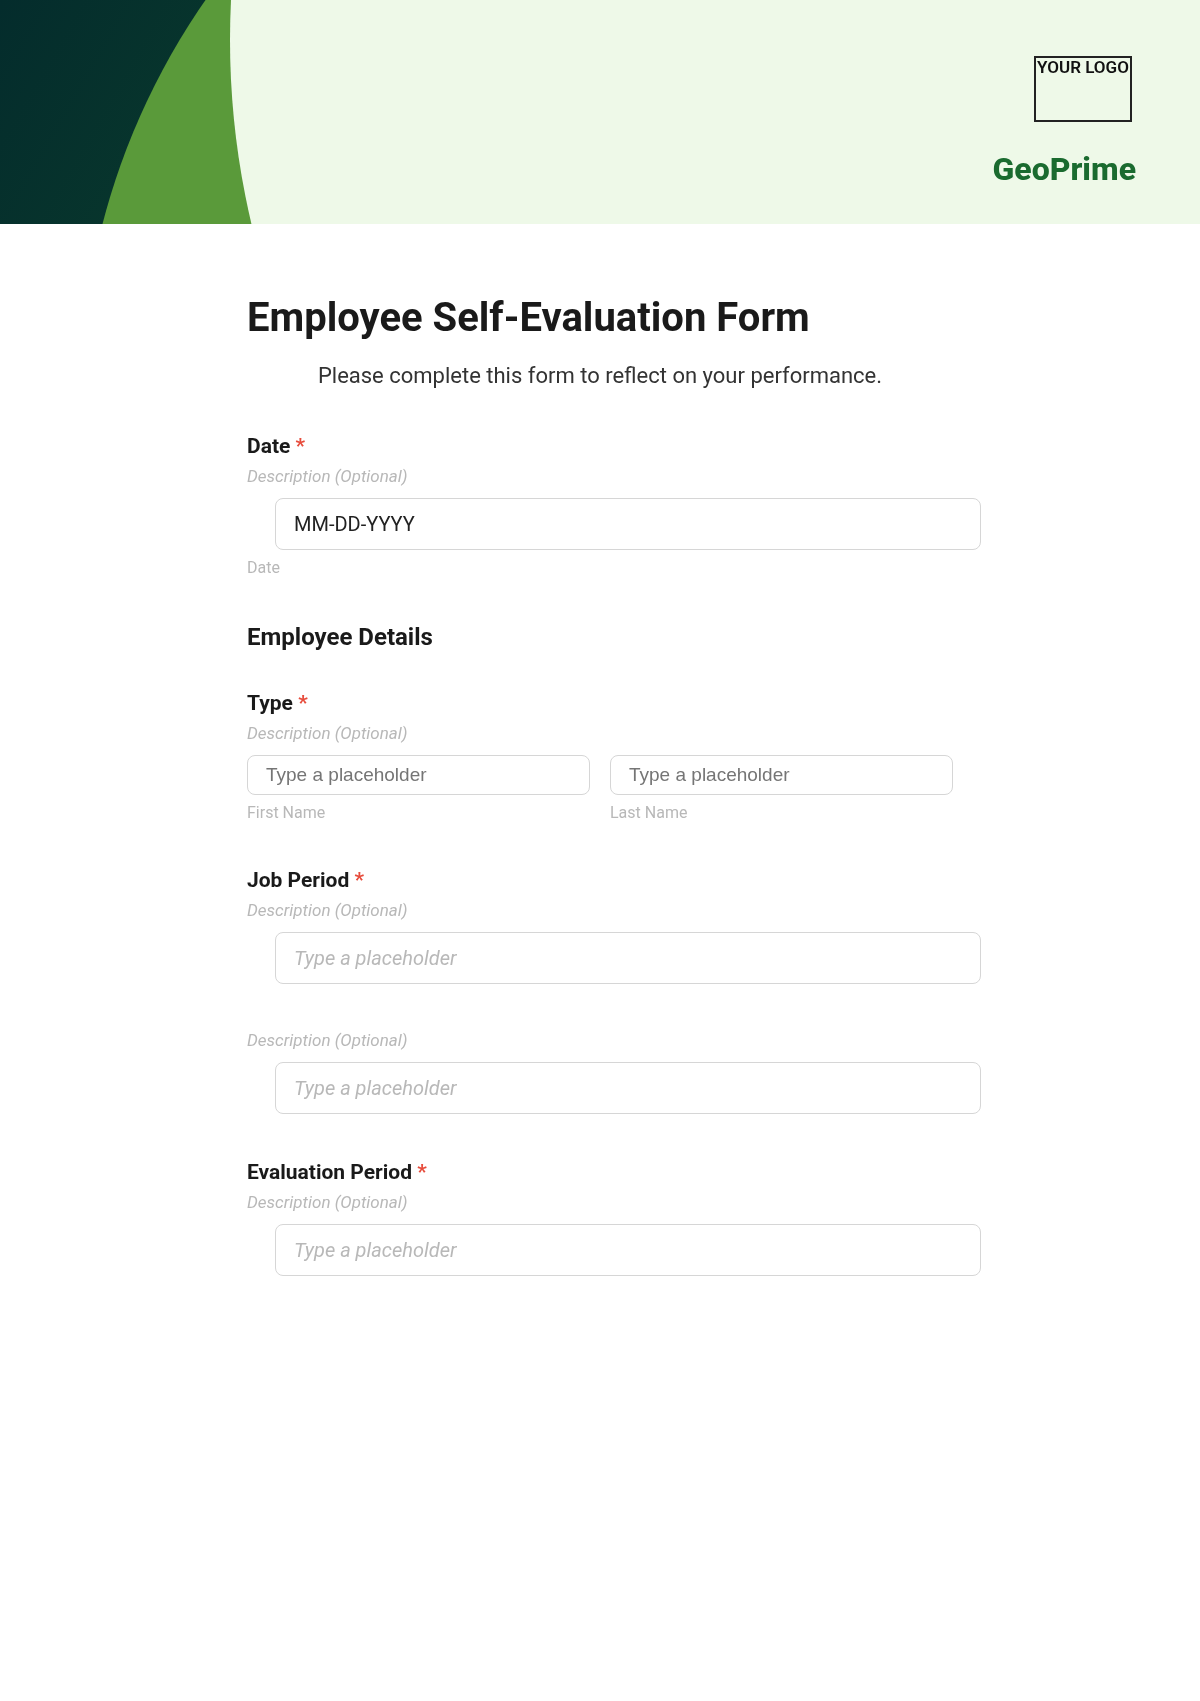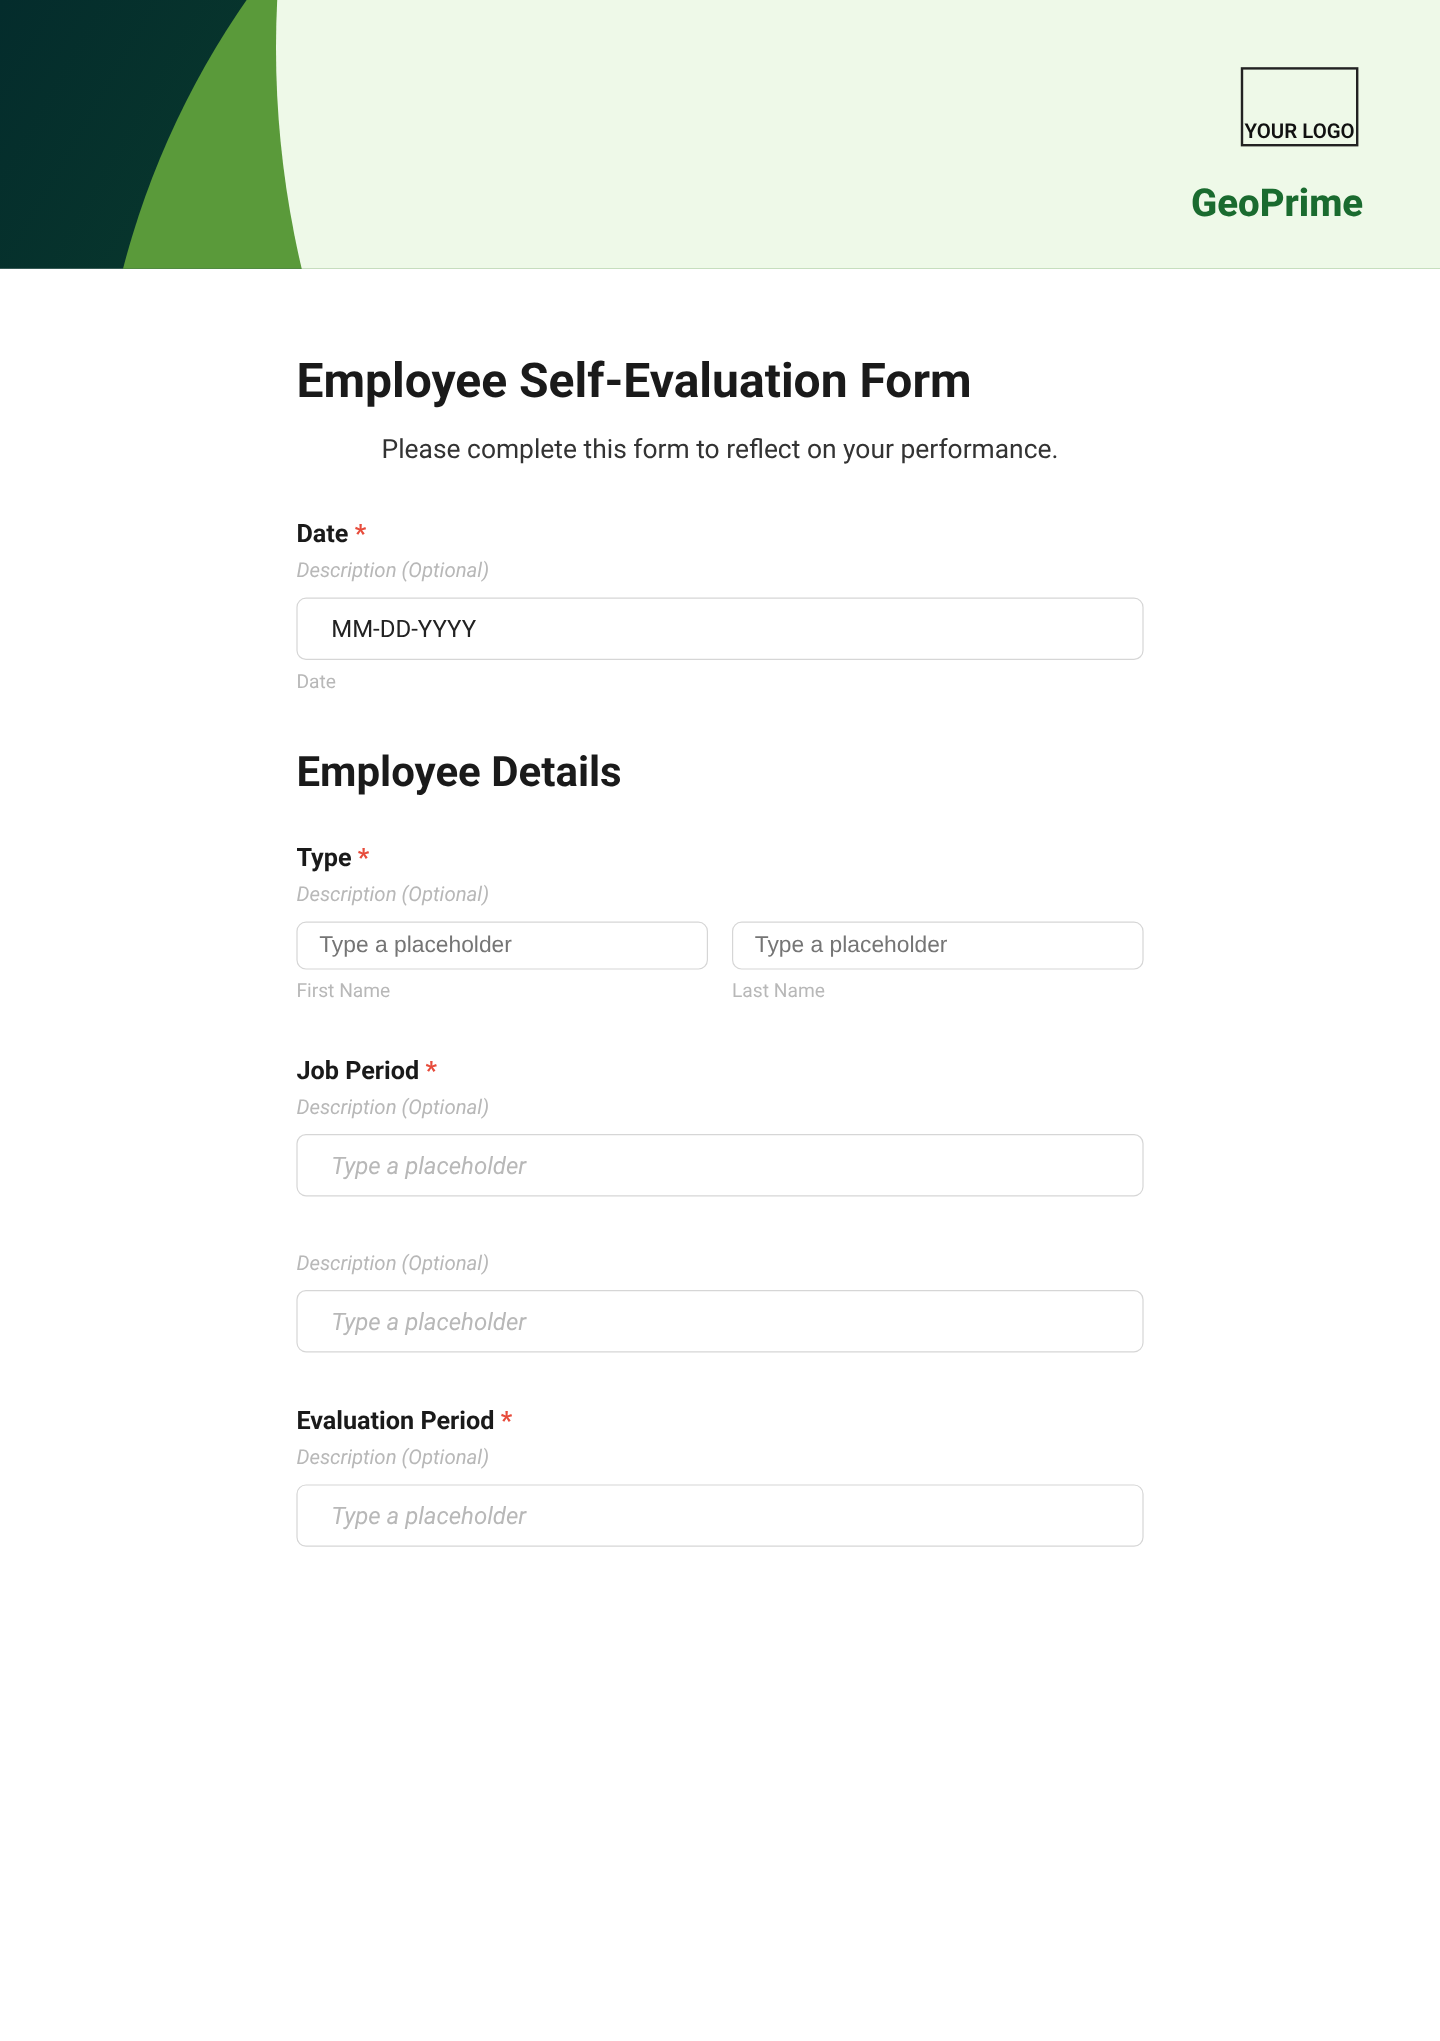--- a/index.html
+++ b/index.html
@@ -36,21 +36,21 @@
     color: #e6f0ea;
     font-size: 18px;
     line-height: 1.7;
   }
   .logo-box {
     position: absolute;
     top: 56px; right: 68px;
     width: 98px; height: 66px;
     border: 2px solid #222;
     display: flex;
-    align-items: flex-end;
+    align-items: flex-start;
     justify-content: center;
     font-weight: 600;
     font-size: 17px;
     text-align: center;
     line-height: 1.1;
     color: #111;
   }
   .brand {
     position: absolute;
     top: 150px; right: 64px;
@@ -88,37 +88,38 @@
     font-size: 17px;
     font-style: italic;
     color: #b8b8b8;
     margin-bottom: 12px;
   }
   .input {
     width: 100%;
     height: 52px;
     border: 1px solid #d6d6d6;
     border-radius: 8px;
-    padding: 0 28px;
+    padding: 0 18px;
     font-size: 20px;
     color: #333;
     background: #fff;
     font-family: inherit;
+    margin-left: 28px;
   }
   .input::placeholder { color: #b8b8b8; font-style: italic; font-family: inherit; }
   .input.filled { font-style: normal; color: #222; }
   .sublabel {
     font-size: 16px;
     color: #b8b8b8;
     margin-top: 8px;
   }
   .row2 { display: flex; gap: 20px; }
   .col { flex: 1; }
   .section-title {
-    font-size: 35px;
+    font-size: 24px;
     font-weight: 700;
     color: #1a1a1a;
     margin: 18px 0 40px;
   }
   .name-input {
     width: 100%;
     height: 40px;
     border: 1px solid #d6d6d6;
     border-radius: 8px;
     padding: 0 18px;

